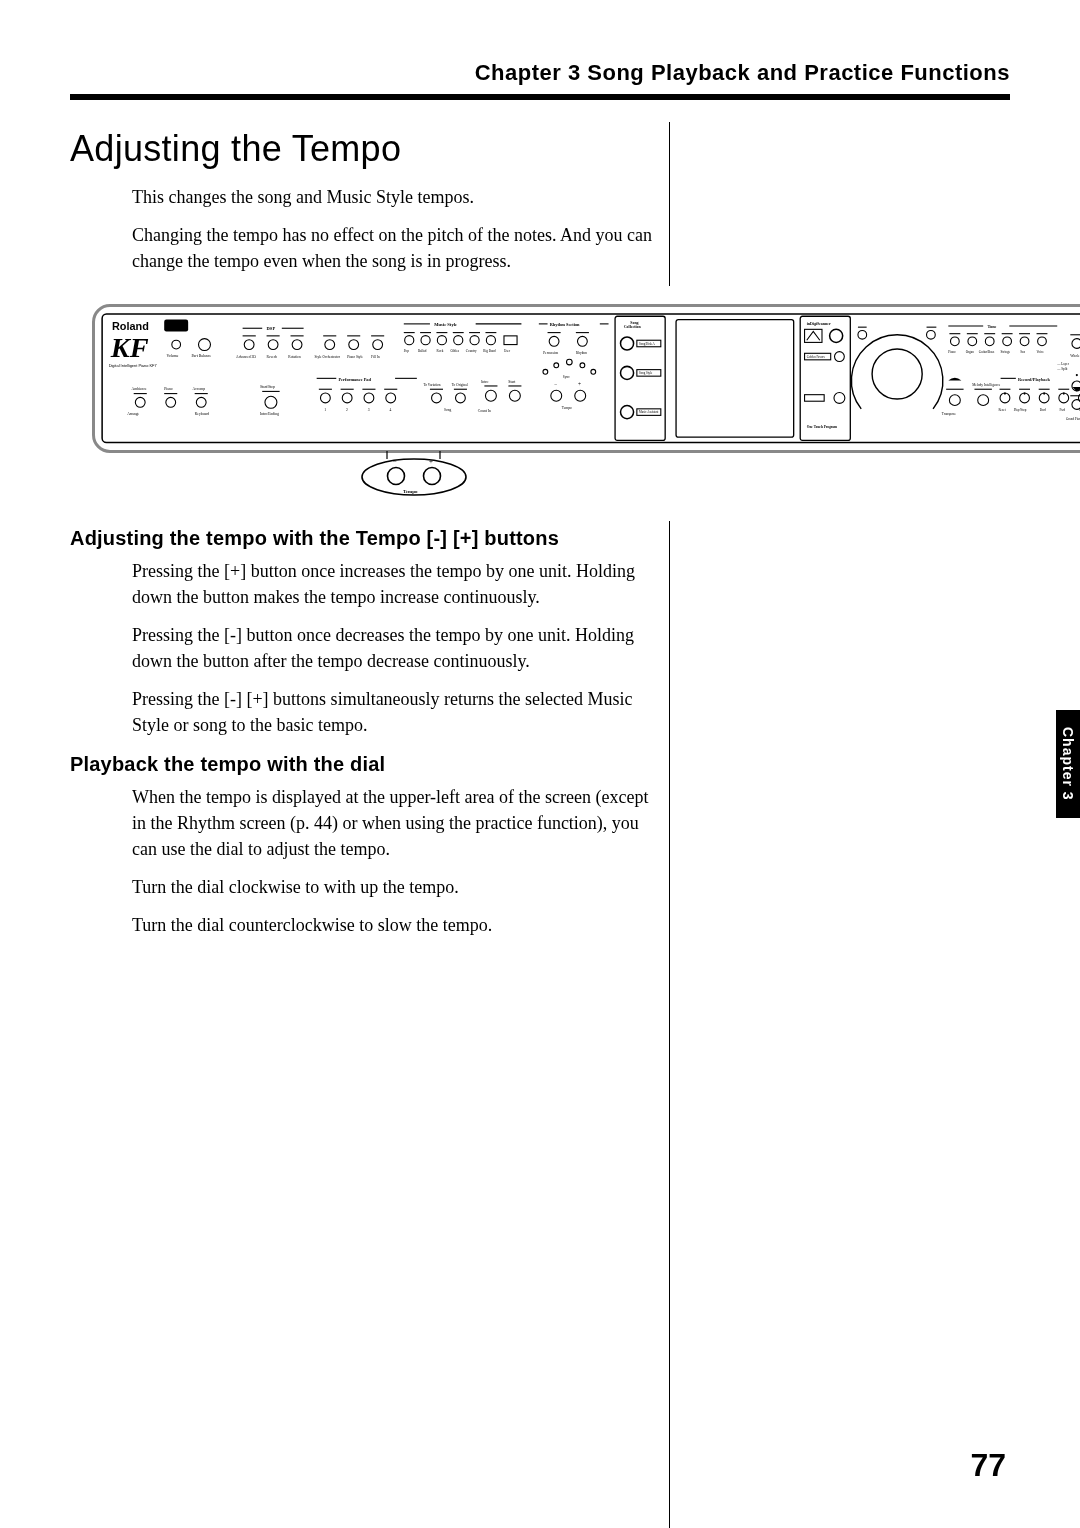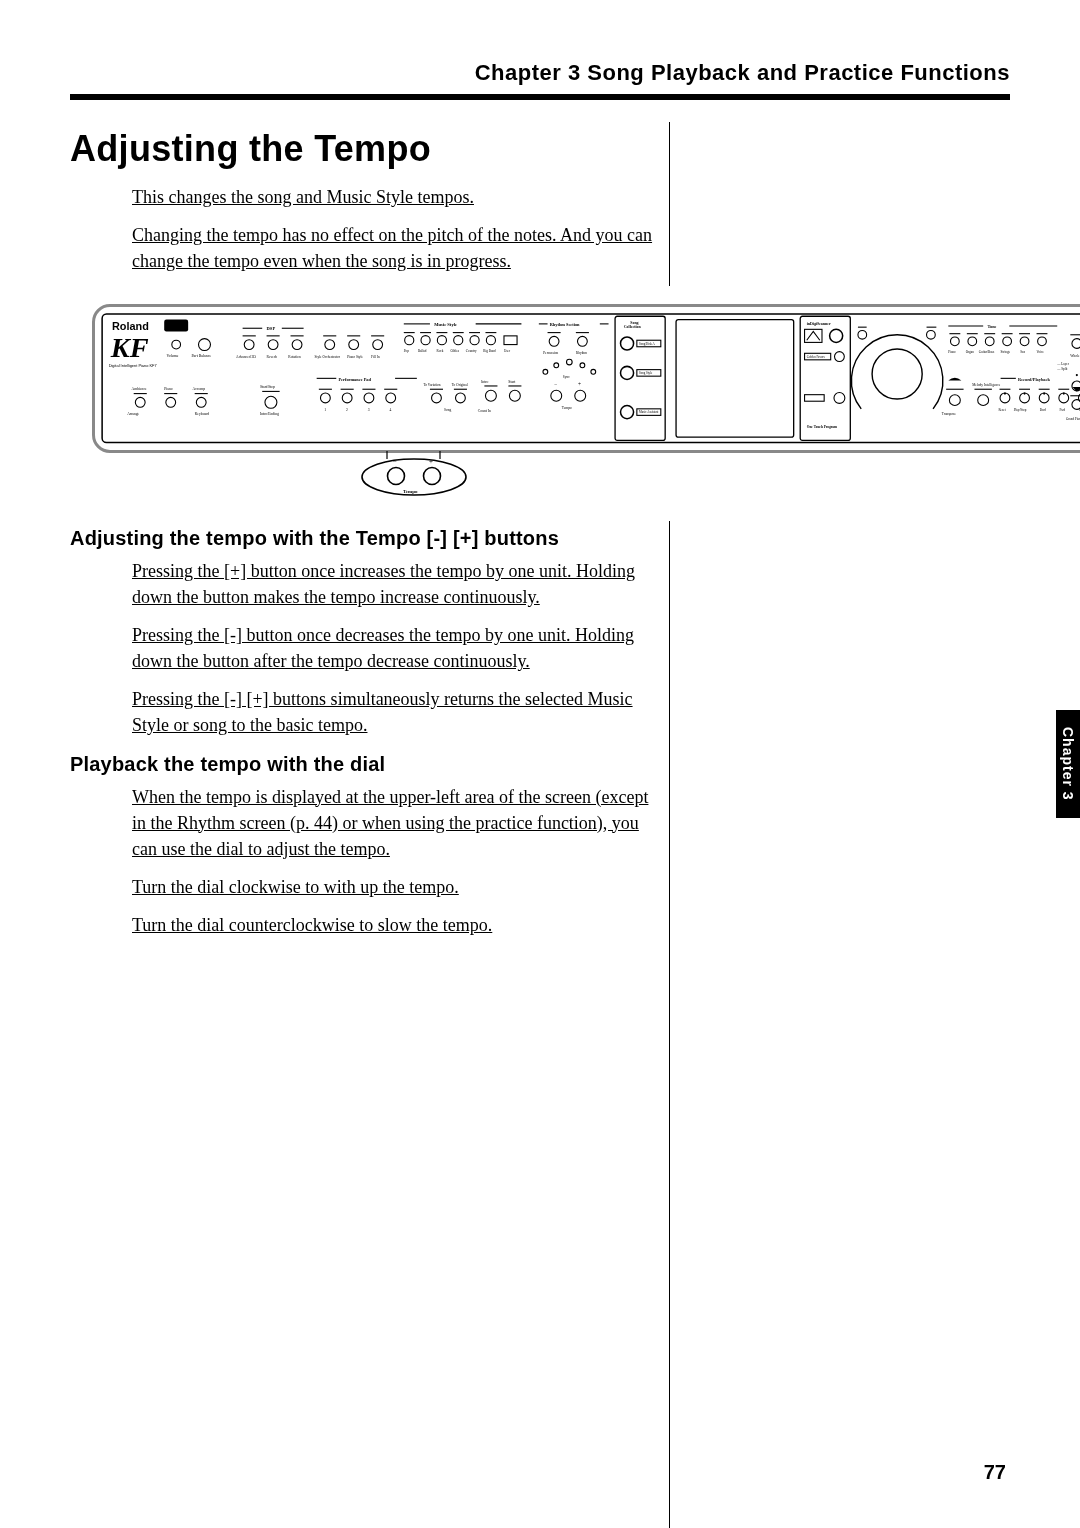--- a/index.html
+++ b/index.html
@@ -39,28 +39,27 @@
     gap: 18px;
   }
   .main-col {
     width: 600px;
     border-right: 1.2px solid #000;
     padding-right: 14px;
     box-sizing: border-box;
   }
   .h1 {
     font-family: "Helvetica Neue", Arial, sans-serif;
-    font-weight: 700;
+    font-weight: 400;
     font-size: 36px;
     margin: 6px 0 14px 0;
     letter-spacing: 0.3px;
   }
   .body-block {
     padding-left: 62px;
-    text-decoration: underline;
   }
   .body-block p {
     font-size: 18px;
     line-height: 1.45;
     margin: 0 0 12px 0;
   }
   .panel-figure {
     width: 1020px;
     margin: 18px 15px 24px 0;
     padding-left: 22px;
@@ -106,21 +105,21 @@
     align-items: center;
     justify-content: center;
     letter-spacing: 1px;
   }
   .page-number {
     position: absolute;
     right: 74px;
     bottom: 44px;
     font-family: "Helvetica Neue", Arial, sans-serif;
     font-weight: 700;
-    font-size: 20px;
+    font-size: 32px;
   }
   .sec {
     margin-bottom: 14px;
   }
 </style>
 </head>
 <body>
 
 <div class="page">
 

